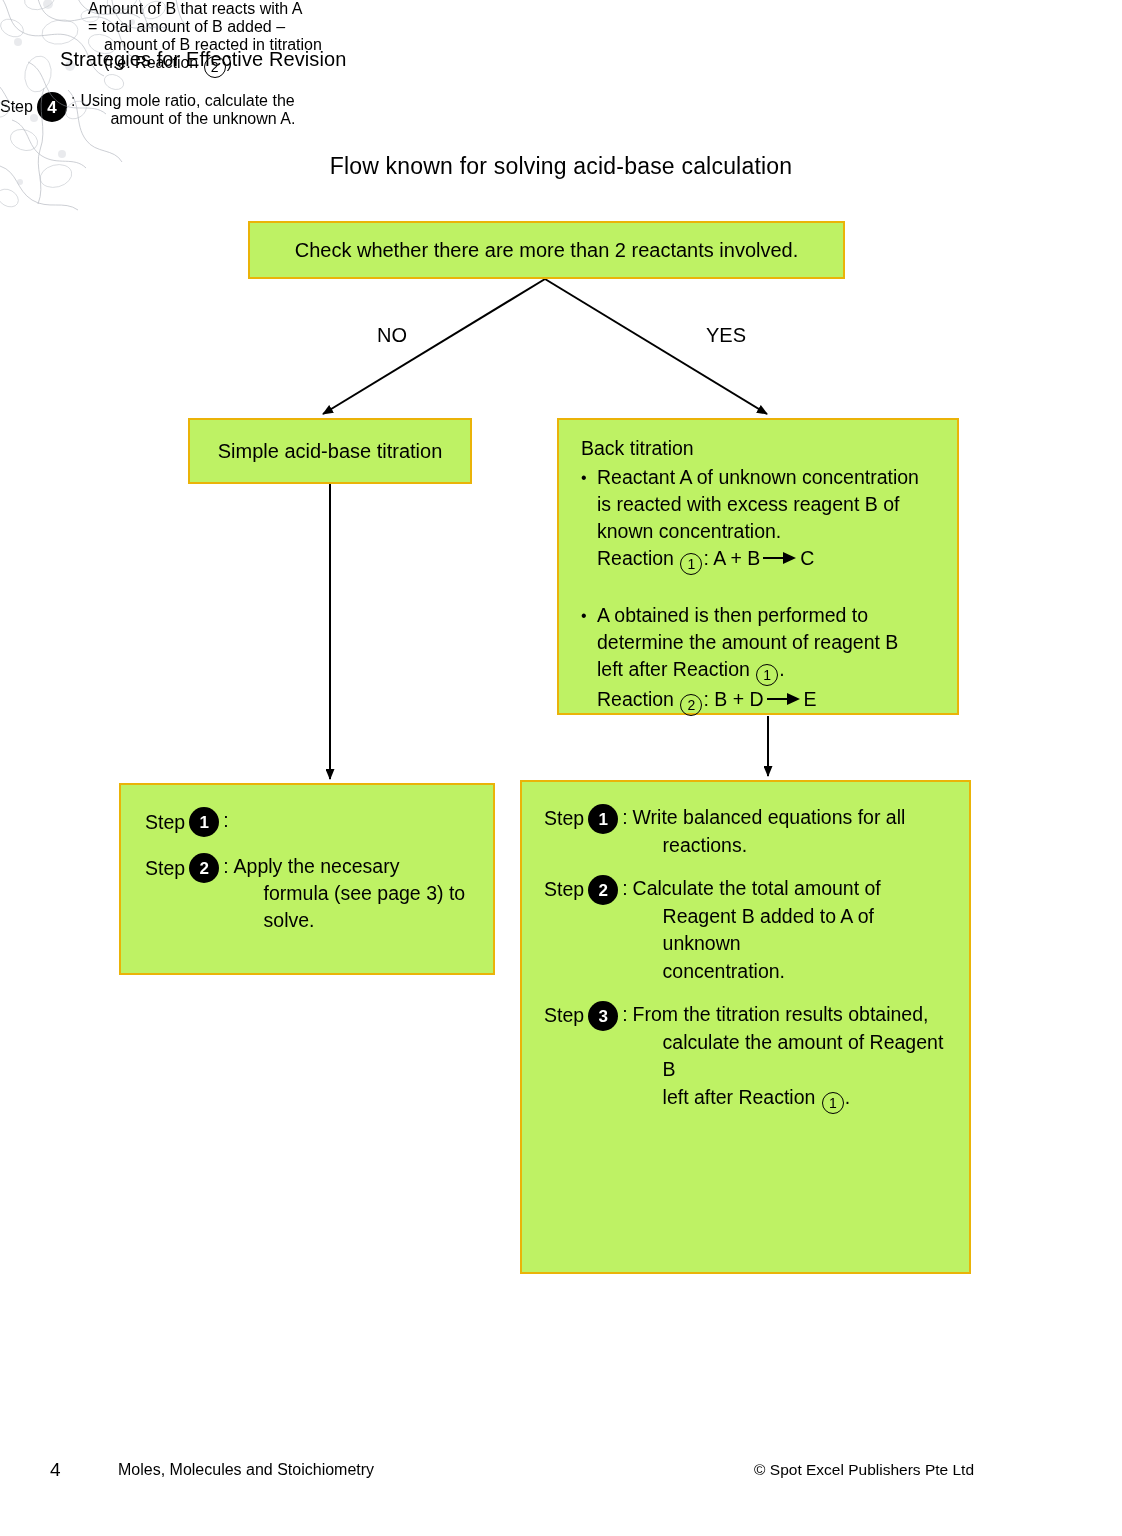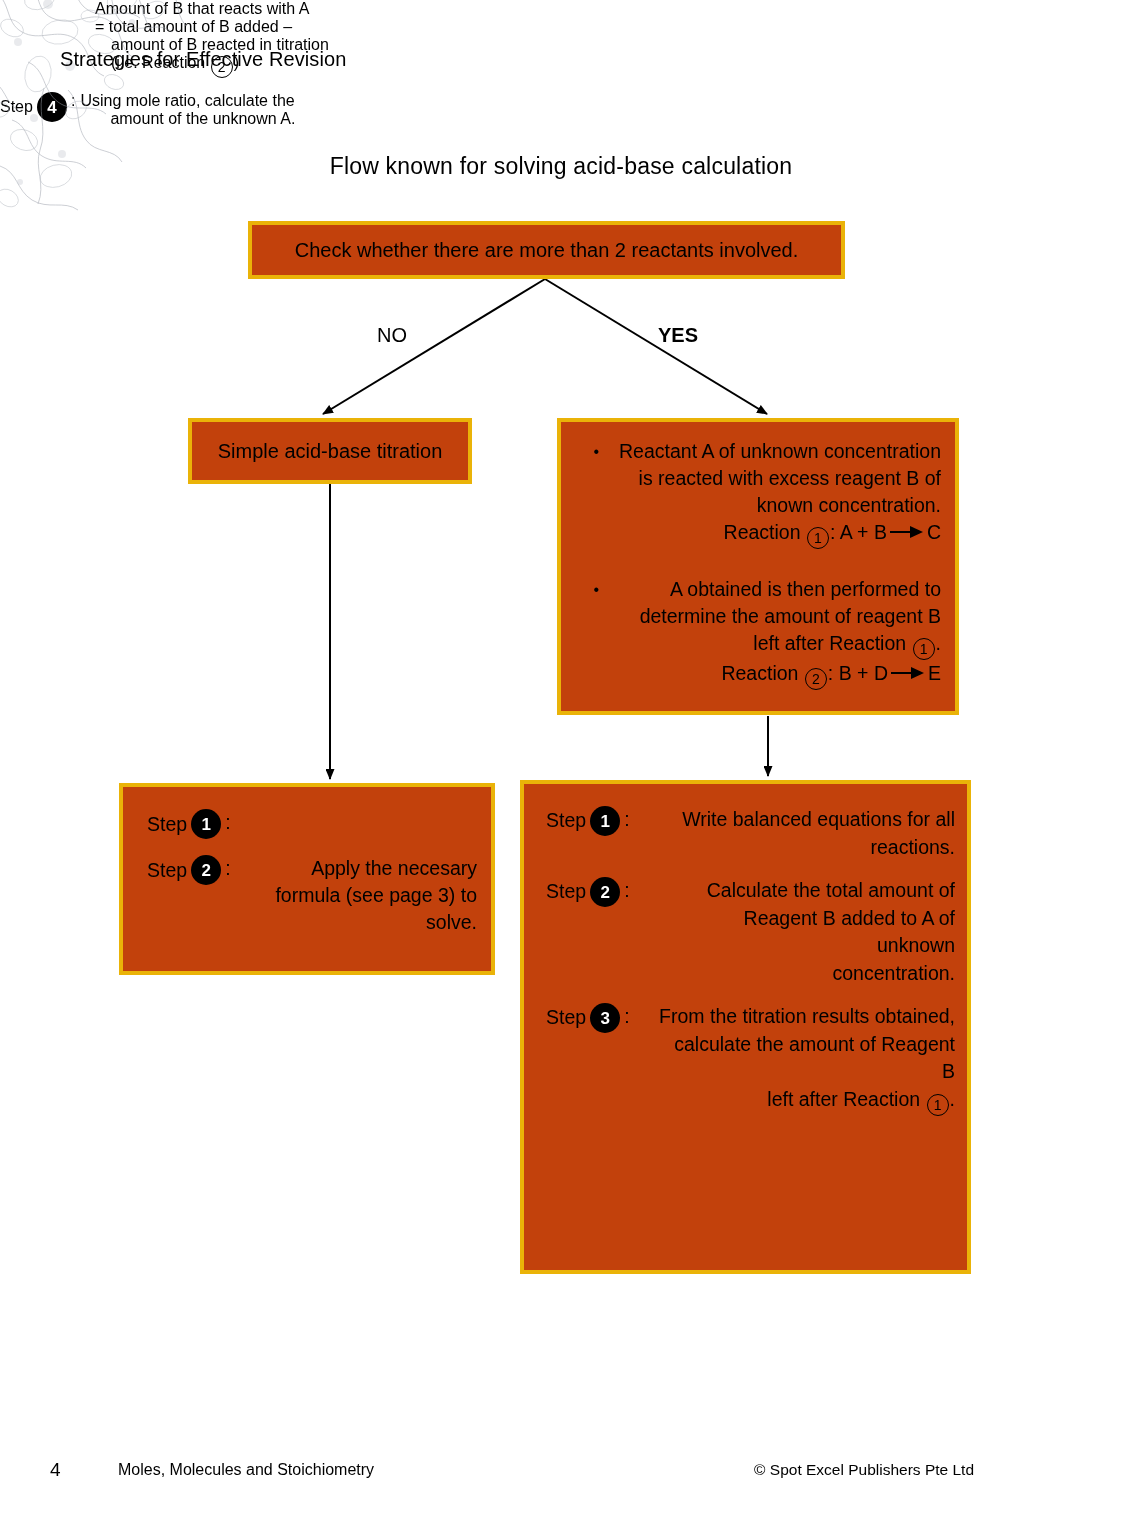--- a/index.html
+++ b/index.html
@@ -48,24 +48,23 @@
     top: 153px;
     width: 1122px;
     text-align: center;
     font-size: 23px;
     letter-spacing: 0.2px;
   }
 
   
   .fc-box {
     position: absolute;
-    border: 4px solid #eab308;
-    background: #c2410c;
+    border: 2px solid #eab308;
+    background: #bef264;
     box-sizing: border-box;
-    text-align: right;
   }
 
   #box-check {
     left: 248px;
     top: 221px;
     width: 597px;
     height: 58px;
     display: flex;
     align-items: center;
     justify-content: center;
@@ -175,21 +174,21 @@
     display: flex;
     align-items: center;
   }
   .step-colon {
     flex: 0 0 auto;
     padding-right: 5px;
   }
   .step-text { flex: 1 1 auto; }
 
   .amount-block {
-    margin: 0 0 14px 9px;
+    margin: 0 0 14px 2px;
     padding-left: 86px;
   }
   .amount-block .ind { padding-left: 16px; }
 
   
   .rxn-arrow {
     display: inline-block;
     width: 34px;
     height: 12px;
     position: relative;
@@ -220,21 +219,21 @@
     height: 1536px;
     pointer-events: none;
   }
 
   
   .branch-label {
     position: absolute;
     font-size: 20px;
   }
   #label-no  { left: 377px; top: 324px; }
-  #label-yes { left: 658px; top: 324px; font-weight: bold; }
+  #label-yes { left: 706px; top: 324px; }
 
   
   #footer-page {
     position: absolute;
     left: 50px;
     top: 1459px;
     font-size: 19px;
   }
   #footer-chapter {
     position: absolute;
@@ -323,20 +322,21 @@
 
   <div class="fc-box" id="box-check">
     <span>Check whether there are more than 2 reactants involved.</span>
   </div>
 
   <div class="fc-box" id="box-simple">
     <span>Simple acid-base titration</span>
   </div>
 
   <div class="fc-box" id="box-back">
+    <div class="bt-head">Back titration</div>
 
     <div class="bt-bullet">
       <span class="dot">•</span>
       <span class="btxt">
         <span>Reactant A of unknown concentration</span><br>
         <span>is reacted with excess reagent B of</span><br>
         <span>known concentration.</span><br>
         <span>Reaction</span>
         <span class="circ-num">1</span><span>: A + B</span><span class="rxn-arrow"></span><span>C</span>
       </span>

